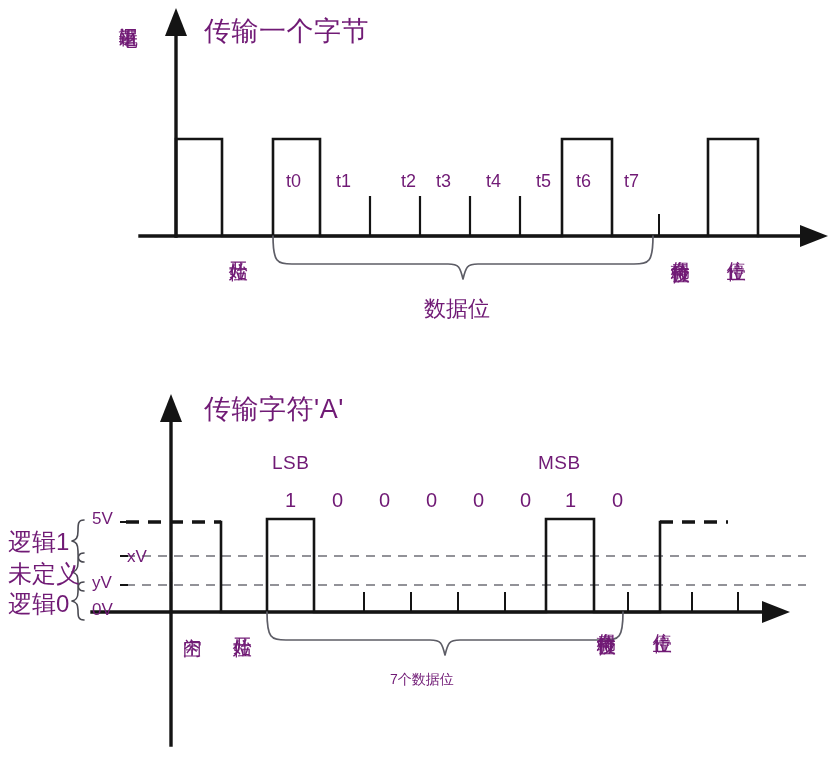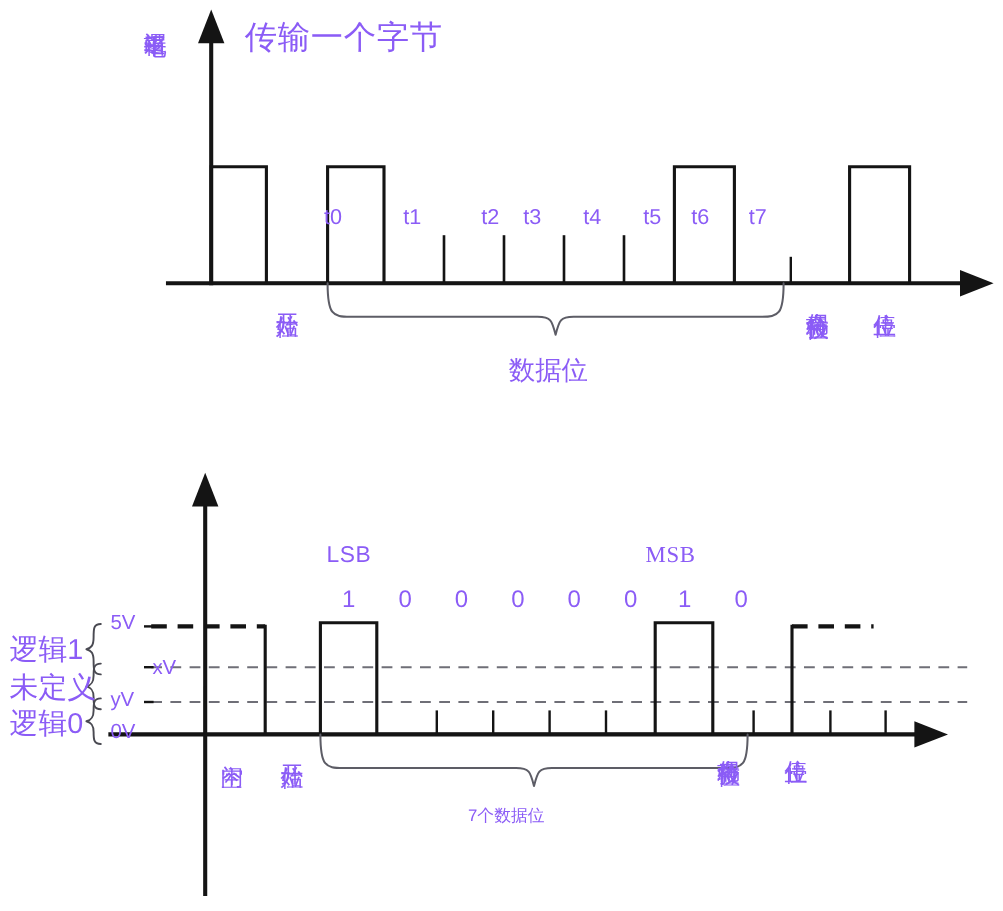--- a/index.html
+++ b/index.html
@@ -33,21 +33,21 @@
   .tick { stroke: #141414; stroke-width: 2.2; }
   .tick-short { stroke: #141414; stroke-width: 2.0; }
   .level-dash { stroke: #6f6f77; stroke-width: 1.7; fill: none; stroke-dasharray: 9 7; }
   .idle-dash { stroke: #141414; stroke-width: 3.6; fill: none; stroke-dasharray: 13 9; stroke-linecap: butt; }
   .brace { stroke: #5d5d66; stroke-width: 1.7; fill: none; stroke-linecap: round; stroke-linejoin: round; }
   .vbrace { stroke: #4a4a52; stroke-width: 1.6; fill: none; stroke-linecap: round; stroke-linejoin: round; }
 
   .lbl {
     position: absolute;
     white-space: pre;
-    color: #8b5cf6;
+    color: #701a75;
     line-height: 1.0;
   }
   .title {
     font-size: 27px;
     letter-spacing: 0.5px;
   }
   .vert-label {
     writing-mode: vertical-rl;
     text-orientation: upright;
     font-size: 19px;
@@ -161,37 +161,38 @@
       <line class="tick-short" x1="120" y1="556" x2="128" y2="556"></line>
       <line class="tick-short" x1="120" y1="585" x2="128" y2="585"></line>
       <line class="tick-short" x1="120" y1="612" x2="128" y2="612"></line>
     </g>
   </svg>
 
   <div class="lbl vert-label" style="left:118px; top:12px;">逻辑电平</div>
 
   <div class="lbl title" style="left:204px; top:18px;">传输一个字节</div>
 
-  <div class="lbl bit-tag" style="left:270px; top:172px;">t0</div>
+  <div class="lbl bit-tag" style="left:286px; top:172px;">t0</div>
   <div class="lbl bit-tag" style="left:336px; top:172px;text-align:right;">t1</div>
   <div class="lbl bit-tag" style="left:401px; top:172px;">t2</div>
   <div class="lbl bit-tag" style="left:436px; top:172px;">t3</div>
   <div class="lbl bit-tag" style="left:486px; top:172px;">t4</div>
   <div class="lbl bit-tag" style="left:536px; top:172px;">t5</div>
   <div class="lbl bit-tag" style="left:576px; top:172px;">t6</div>
   <div class="lbl bit-tag" style="left:624px; top:172px;">t7</div>
 
   <div class="lbl vert-label" style="left:228px; top:246px;">开始位</div>
   <div class="lbl axis-cn" style="left:424px; top:298px;">数据位</div>
   <div class="lbl vert-label" style="left:670px; top:246px;">奇偶校验位</div>
   <div class="lbl vert-label" style="left:726px; top:246px;">停止位</div>
 
+  <div class="lbl title" style="left:204px; top:396px;">传输字符'A'</div>
 
   <div class="lbl sb" style="left:272px; top:453px;">LSB</div>
-  <div class="lbl sb" style="left:538px; top:453px;font-family:Liberation Serif, serif;">MSB</div>
+  <div class="lbl sb" style="left:538px; top:453px;">MSB</div>
 
   <div class="lbl bitval" style="left:285px; top:490px;">1</div>
   <div class="lbl bitval" style="left:332px; top:490px;">0</div>
   <div class="lbl bitval" style="left:379px; top:490px;">0</div>
   <div class="lbl bitval" style="left:426px; top:490px;">0</div>
   <div class="lbl bitval" style="left:473px; top:490px;">0</div>
   <div class="lbl bitval" style="left:520px; top:490px;">0</div>
   <div class="lbl bitval" style="left:565px; top:490px;">1</div>
   <div class="lbl bitval" style="left:612px; top:490px;">0</div>
 

